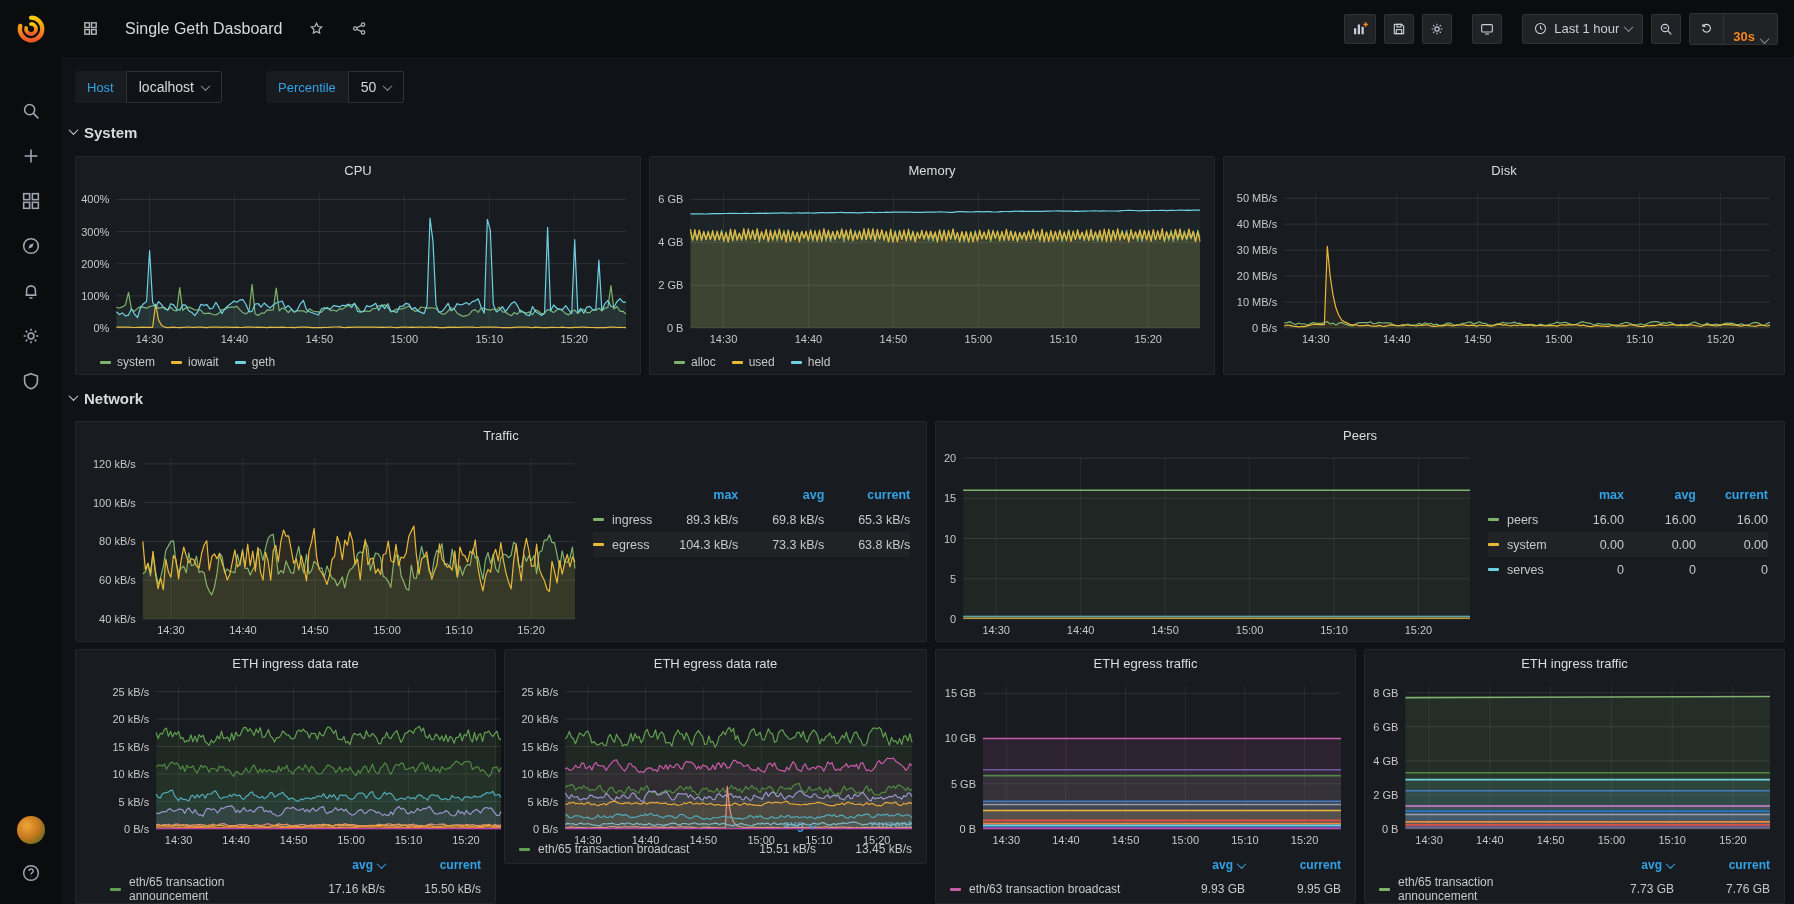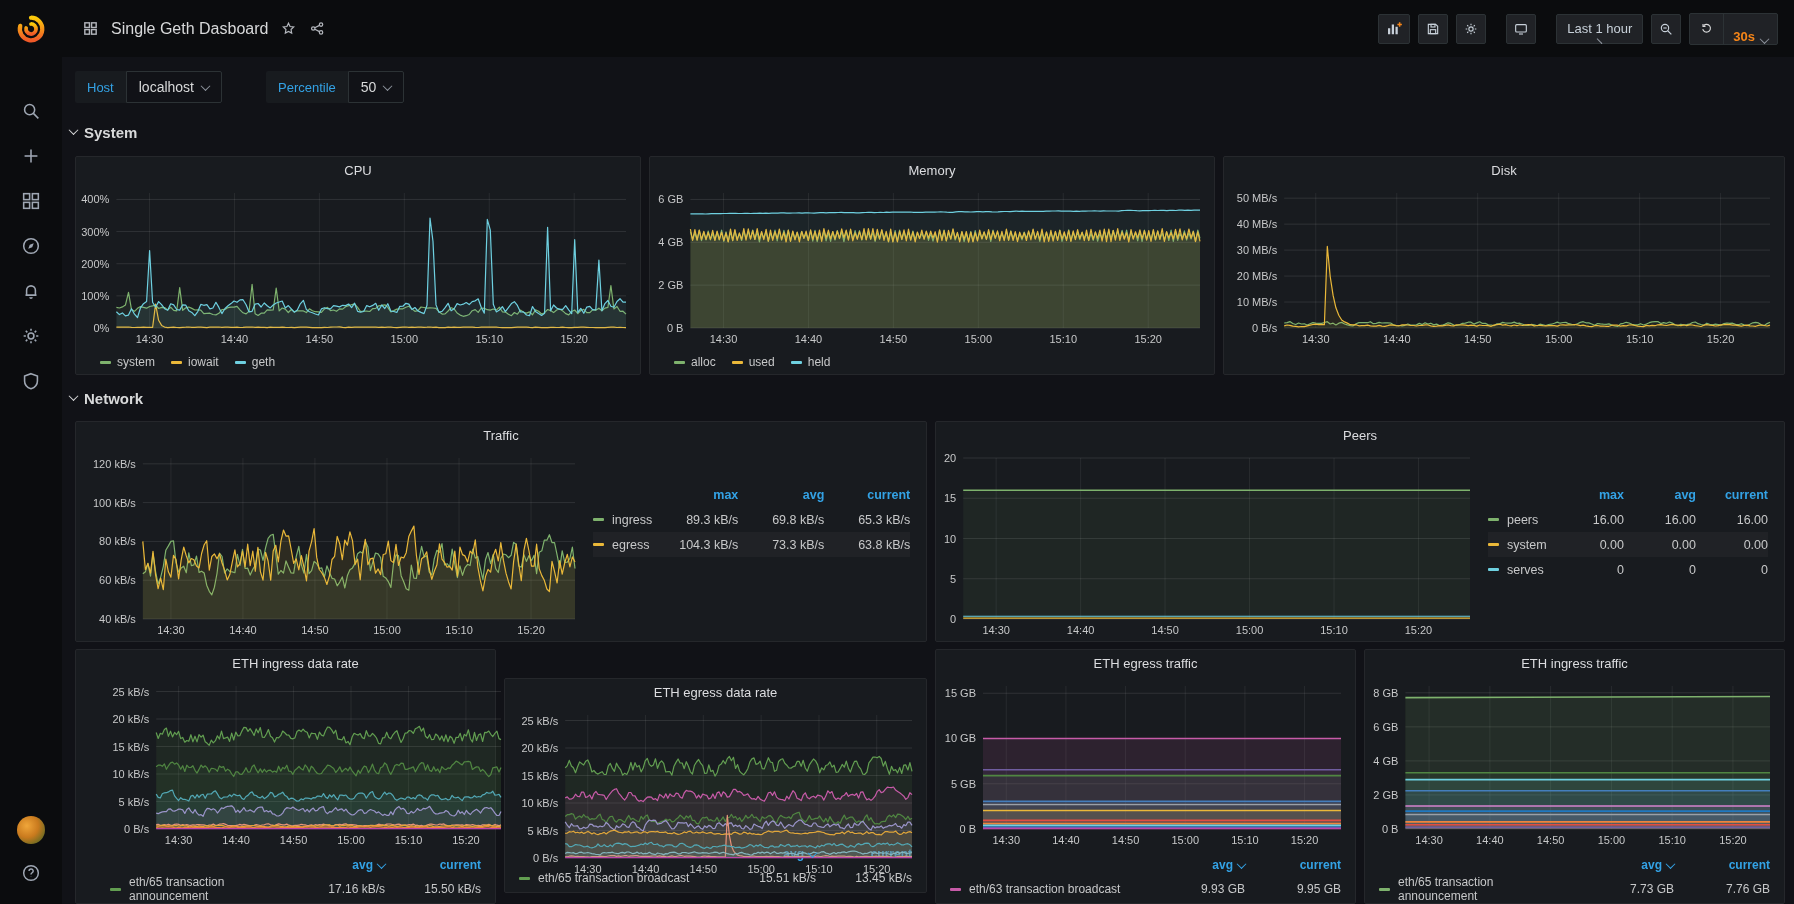--- a/index.html
+++ b/index.html
@@ -2,25 +2,25 @@
 <html><head>
 <meta charset="utf-8">
 <style>
   html,body{margin:0;padding:0;background:#111217;}
   body{width:1794px;height:904px;overflow:hidden;font-family:"Liberation Sans",sans-serif;color:#d8d9da;}
   #app{position:relative;width:1794px;height:904px;background:#111217;}
   svg text{font-family:"Liberation Sans",sans-serif;}
 
   
   .topbar{position:absolute;left:62px;top:0;right:0;height:57px;background:#0b0c0e;display:flex;align-items:center;padding:0 16px 0 20px;box-sizing:border-box;}
-  .tb-left{display:flex;align-items:center;gap:12px;}
+  .tb-left{display:flex;align-items:center;gap:26px;}
   .tb-title{font-size:16px;color:#d8d9da;}
   .tb-right{margin-left:auto;display:flex;align-items:center;gap:8px;}
   .tbtn{height:30px;min-width:30px;background:#202226;border:1px solid #2c3235;border-radius:2px;display:flex;align-items:center;justify-content:center;color:#c7d0d9;gap:6px;padding:0 6px;box-sizing:border-box;cursor:pointer;font-size:13px;}
-  .tbtn.text{padding:0 10px;flex-direction:column;}
+  .tbtn.text{padding:0 10px;}
   .tb-group{display:flex;align-items:center;height:30px;background:#202226;border:1px solid #2c3235;border-radius:2px;}
   .tb-group .seg{display:flex;align-items:center;gap:6px;padding:0 9px;height:100%;cursor:pointer;}
   .tb-group .seg + .seg{border-left:1px solid #2c3235;align-items:flex-end;}
   .orange-text{color:#f58518;font-weight:700;font-size:13px;}
   .icon{display:inline-flex;align-items:center;justify-content:center;color:#b4b7bd;}
   .caret{width:6px;height:6px;border-right:1.5px solid #8e949d;border-bottom:1.5px solid #8e949d;transform:rotate(45deg) translate(-1px,-1px);display:inline-block;}
   .caret.blue{border-color:#33a2e5;}
 
   
   .sidebar{position:absolute;left:0;top:0;width:62px;height:904px;background:#0b0c0e;display:flex;flex-direction:column;align-items:center;z-index:6;}
@@ -569,21 +569,21 @@
       </div>
       <div class="lb-row">
         <i class="swatch" style="background: rgb(98, 158, 81);"></i>
         <span class="lb-name">eth/65 transaction announcement</span>
         <span class="lb-col">17.16 kB/s</span>
         <span class="lb-col cur">15.50 kB/s</span>
       </div>
     </div>
   </section>
 
-  <section class="panel" style="left:504px;top:678px;width:423px;height:215px;">
+  <section class="panel" style="left:504px;top:649px;width:423px;height:215px;">
     <header class="panel-title">
         <span>ETH egress data rate</span>
       </header>
     <div class="chart"><svg width="421" height="175">
           <line x1="60.199999999999996" x2="407" y1="153" y2="153" stroke="rgba(255,255,255,0.10)"></line>
           <text x="53.199999999999996" y="157" text-anchor="end" fill="#c7c8c9" font-size="11">0 B/s</text>
           <line x1="60.199999999999996" x2="407" y1="125.5" y2="125.5" stroke="rgba(255,255,255,0.10)"></line>
           <text x="53.199999999999996" y="129.5" text-anchor="end" fill="#c7c8c9" font-size="11">5 kB/s</text>
           <line x1="60.199999999999996" x2="407" y1="98" y2="98" stroke="rgba(255,255,255,0.10)"></line>
           <text x="53.199999999999996" y="102" text-anchor="end" fill="#c7c8c9" font-size="11">10 kB/s</text>

